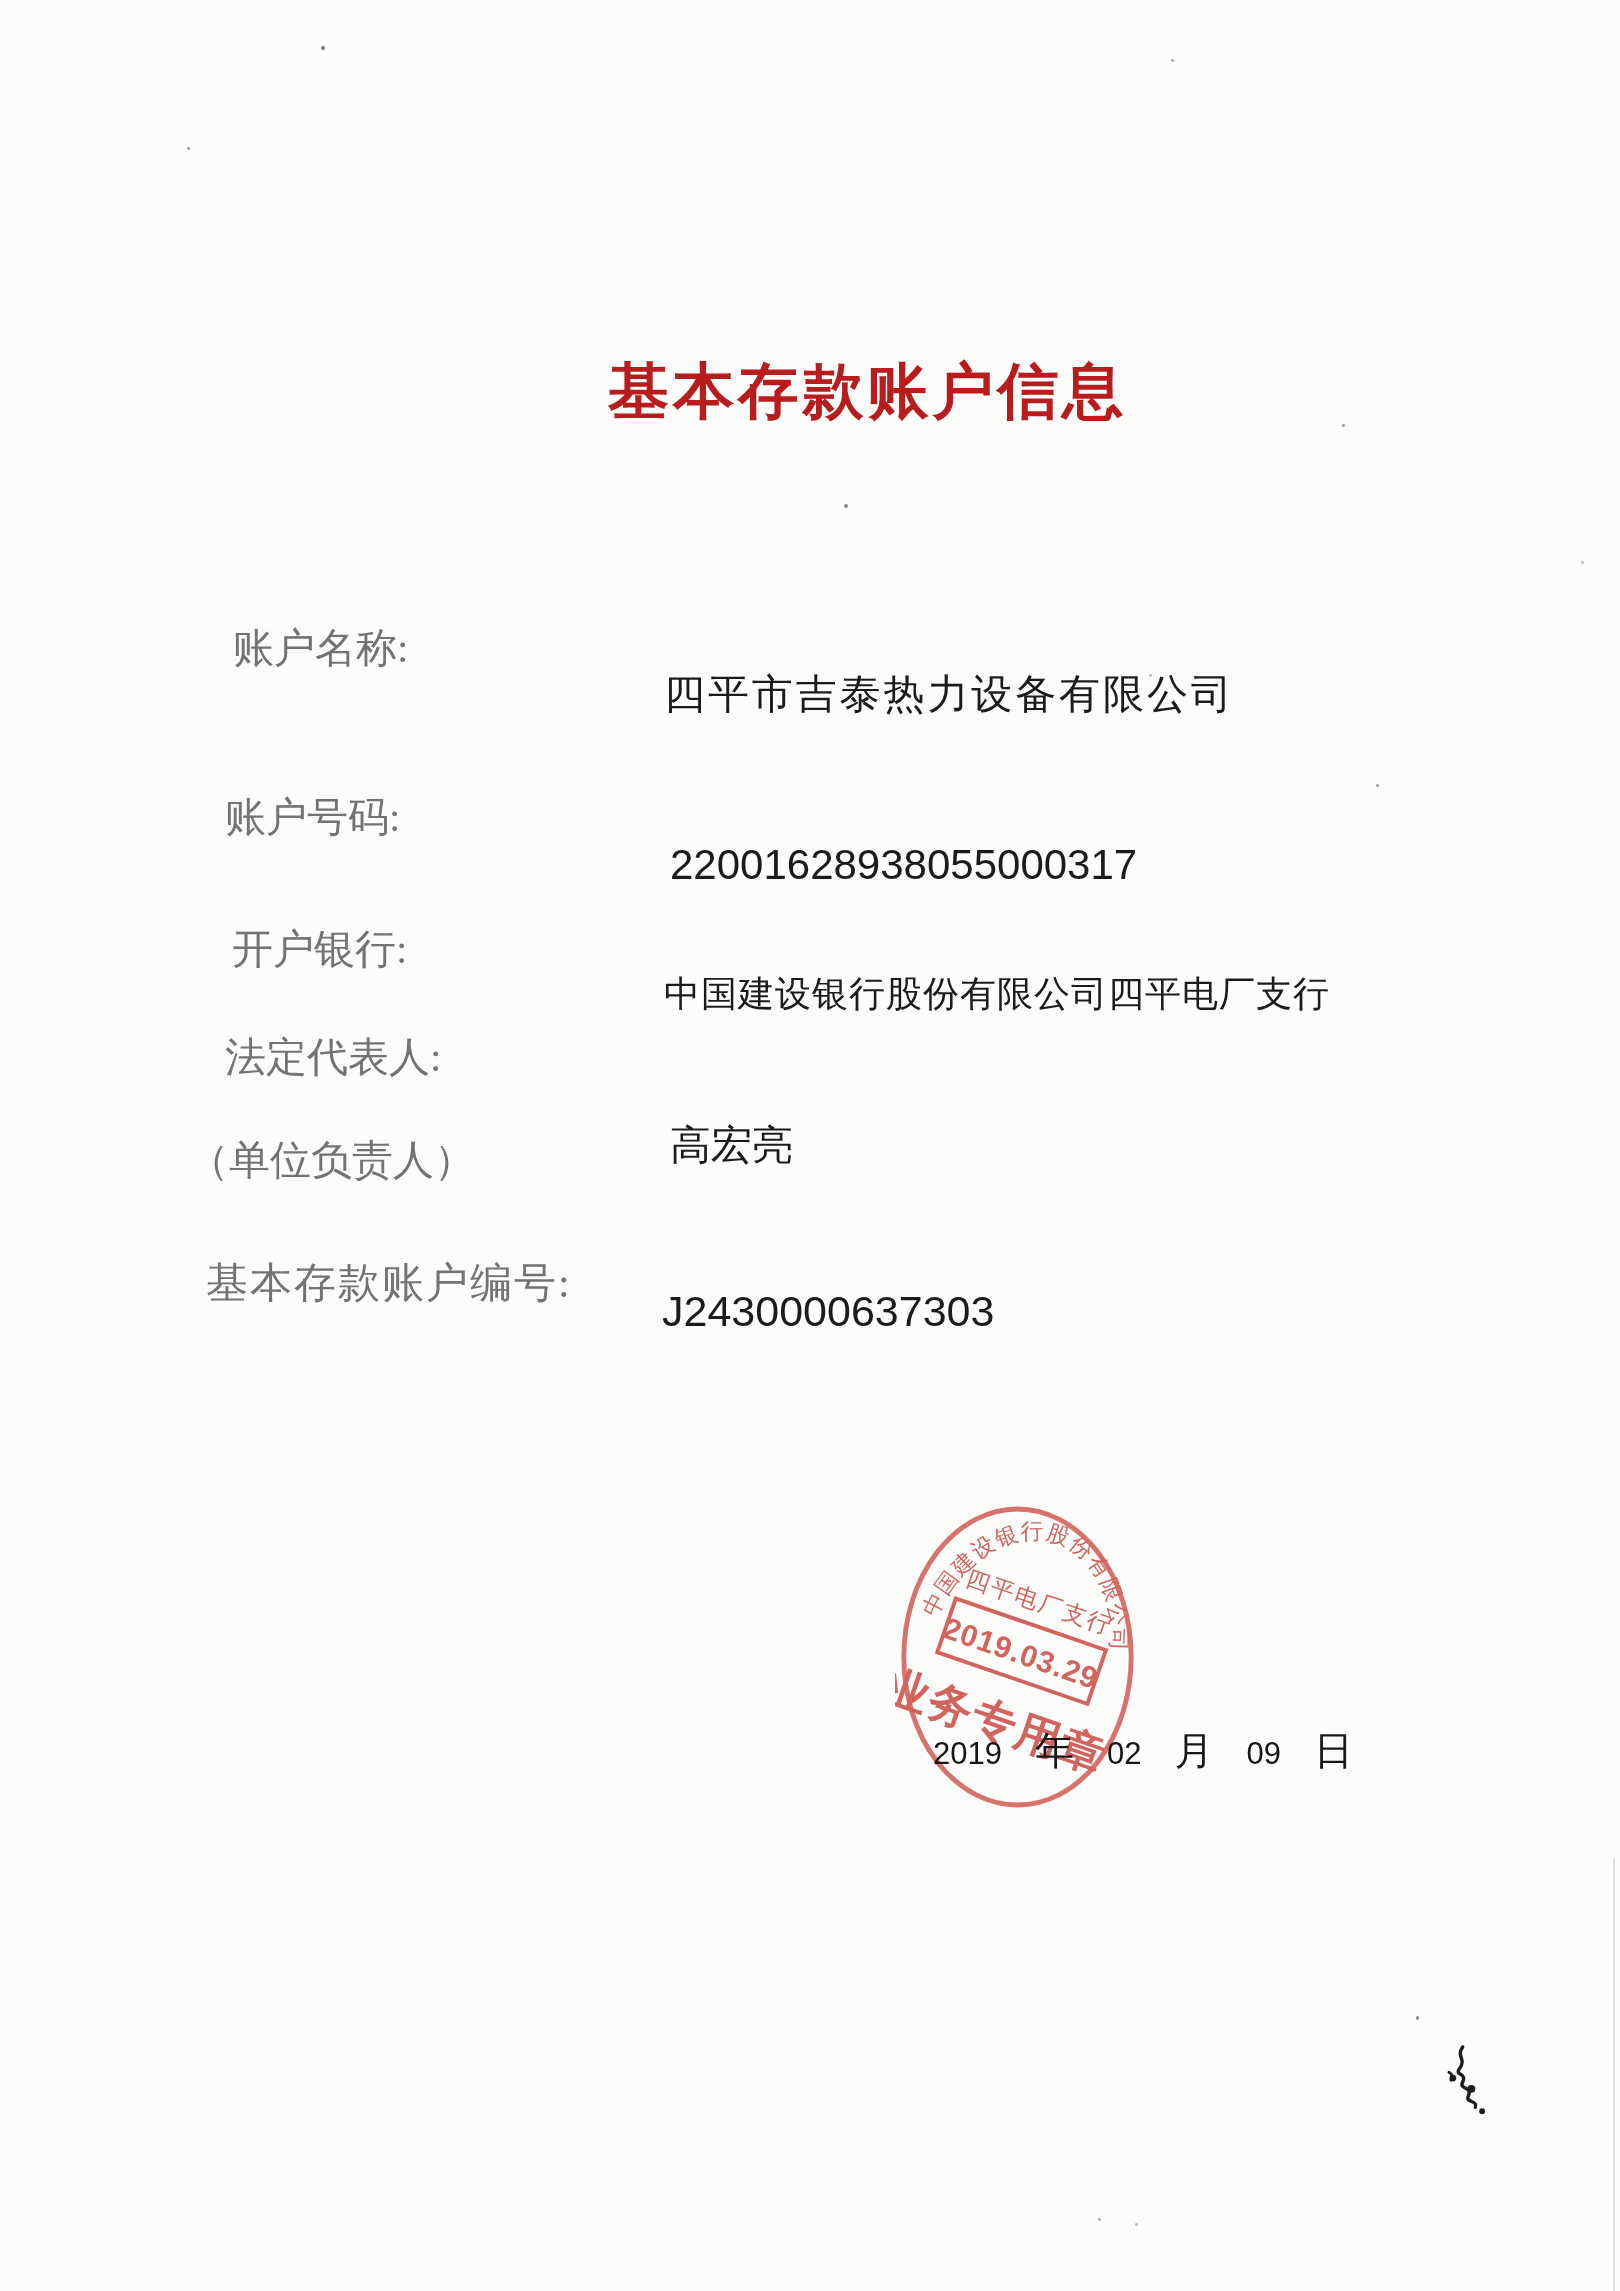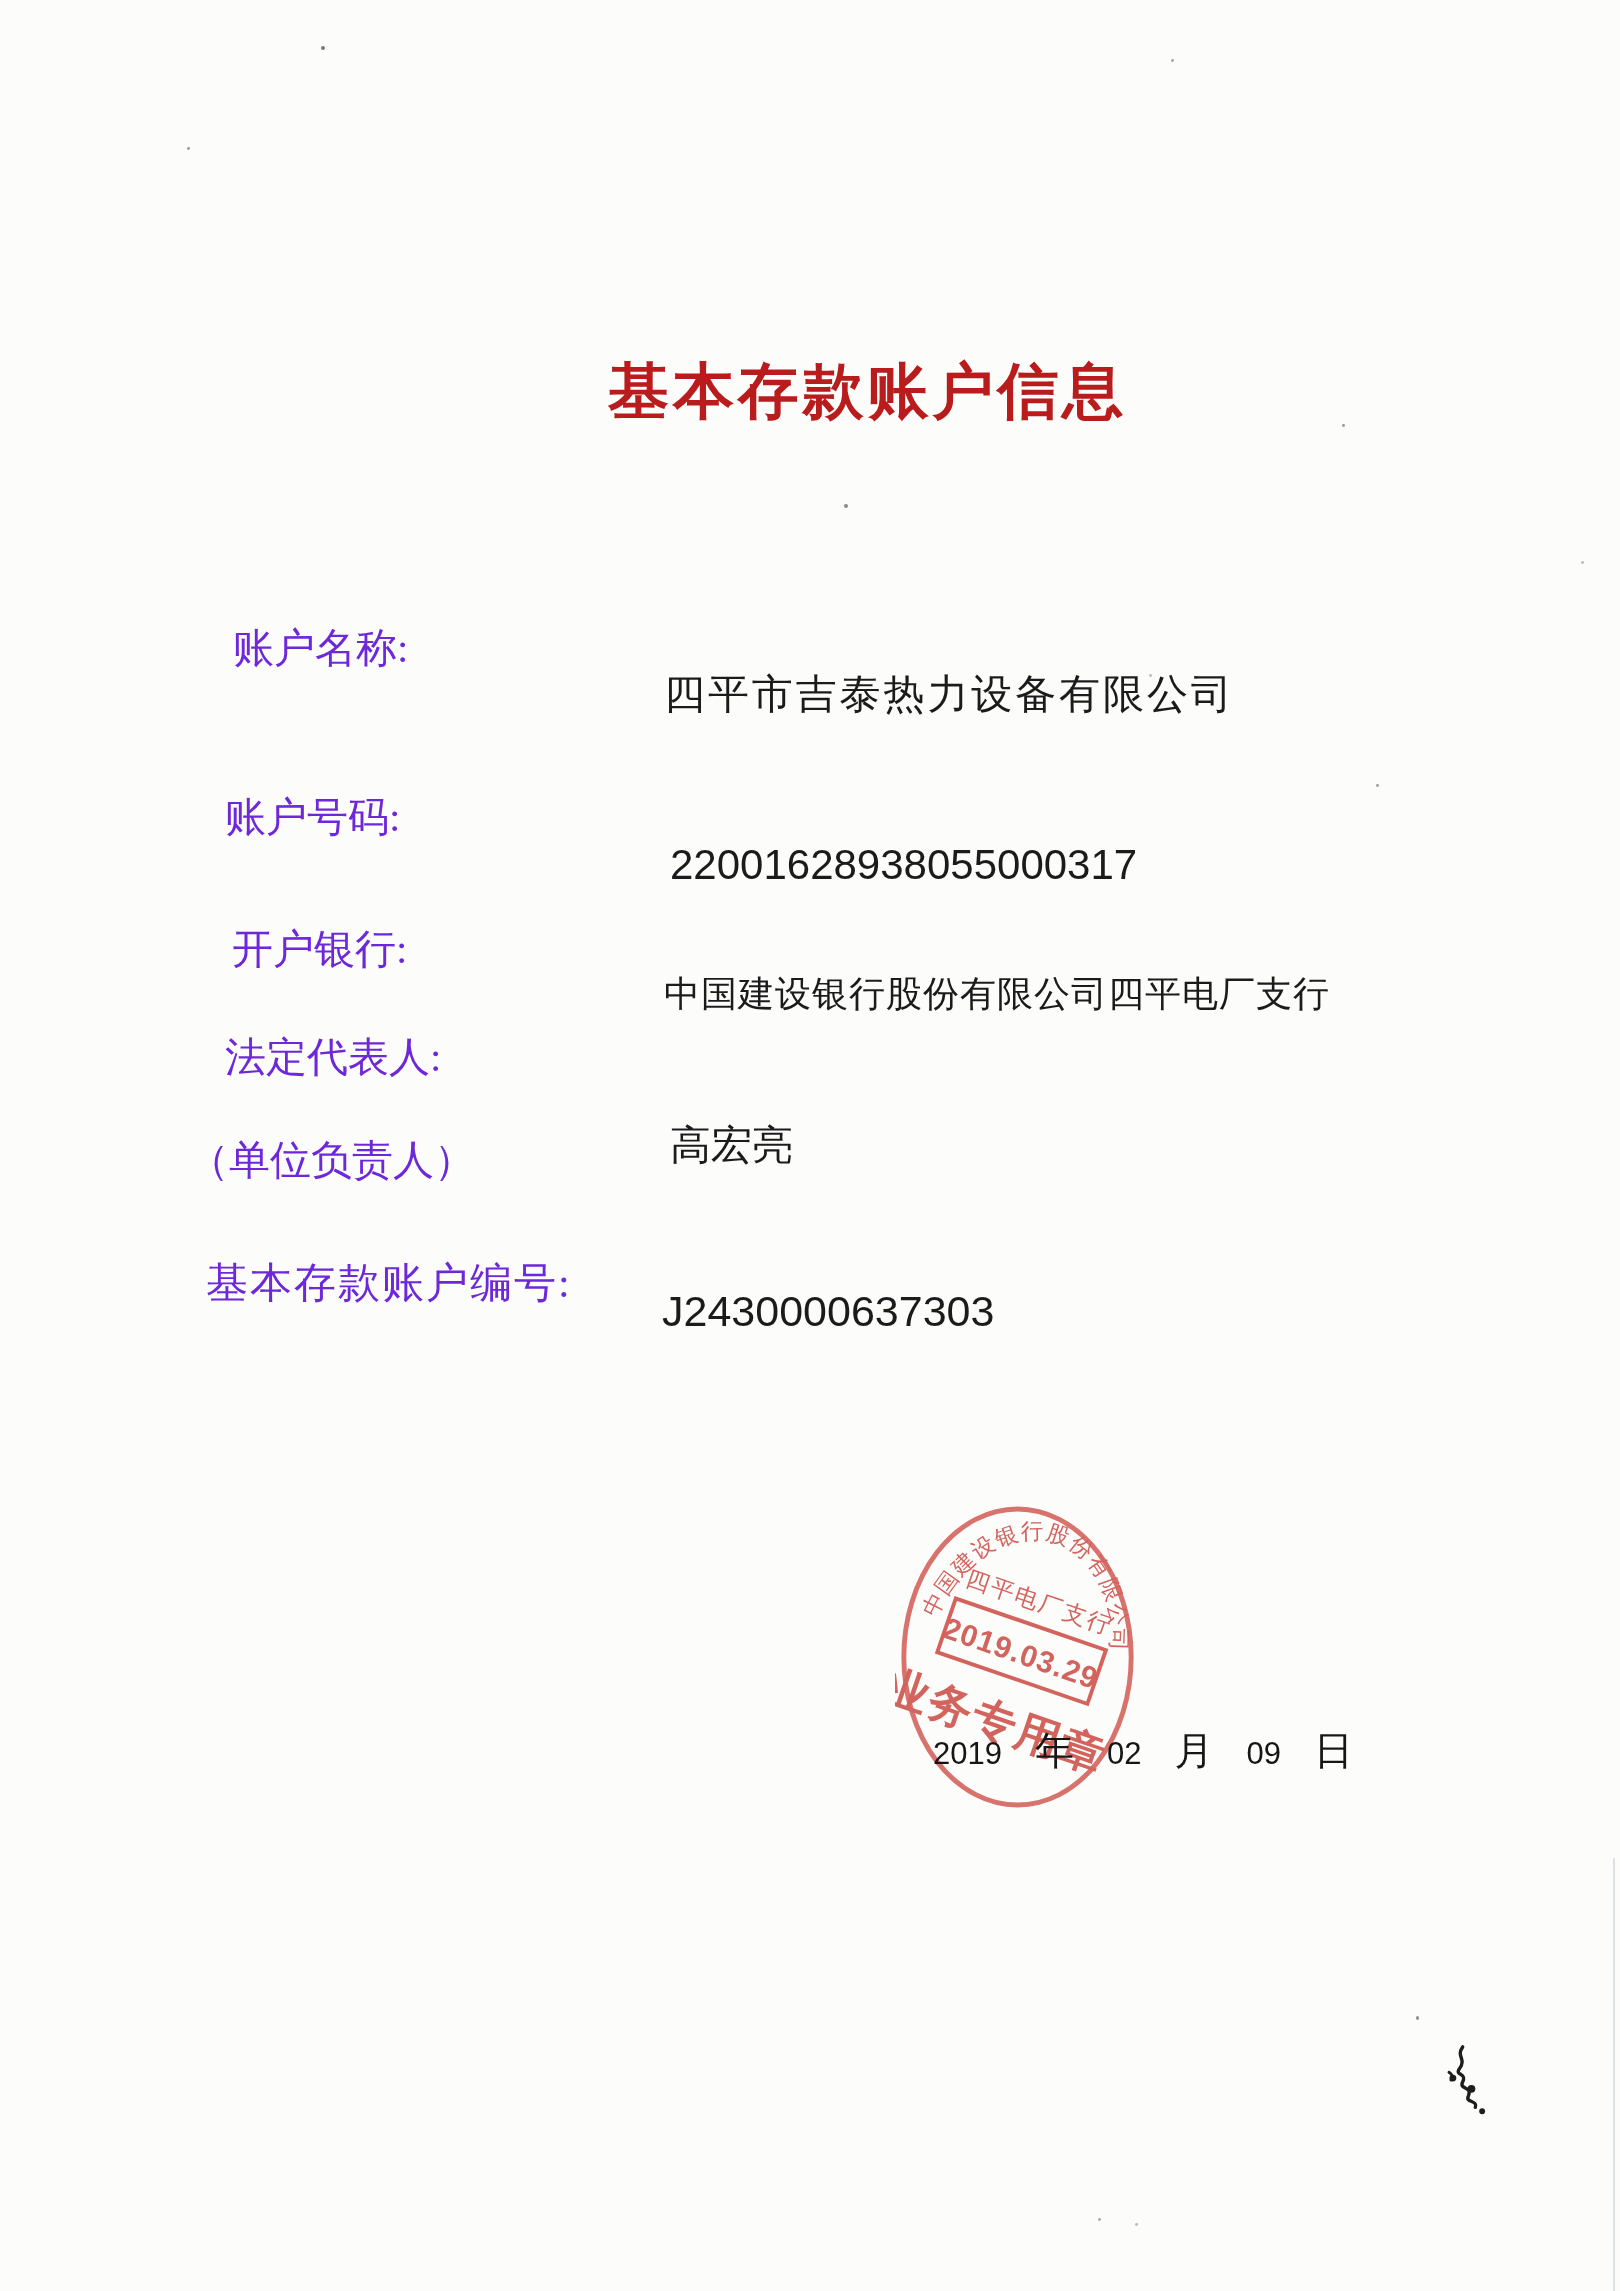--- a/index.html
+++ b/index.html
@@ -8,21 +8,21 @@
     background:#fcfcfb;
     font-family:"Liberation Serif","DejaVu Serif",serif;
     color:#1c1c1c;
   }
   .abs{position:absolute;white-space:nowrap;line-height:1;}
   .doc-title{
     left:608px;top:361px;
     font-size:61px;font-weight:700;letter-spacing:3.9px;
     color:#b91c1c;
   }
-  .lbl{font-size:41px;color:#6d28d9;}
+  .lbl{font-size:41px;color:#737373;}
   .val{font-size:41px;color:#1b1b1b;margin-top:48px;}
   .num{font-family:"Liberation Sans","DejaVu Sans",sans-serif;}
   
   .r1l{left:233px;top:628px;}
   .r1v{left:664px;top:626px;letter-spacing:2.9px;}
   .r2l{left:225px;top:797px;}
   .r2v{left:670px;top:796px;font-size:42px;letter-spacing:0px;}
   .r3l{left:232px;top:929px;}
   .r3v{left:664px;top:928px;font-size:36px;letter-spacing:1px;}
   .r4l1{left:225px;top:1037px;}

